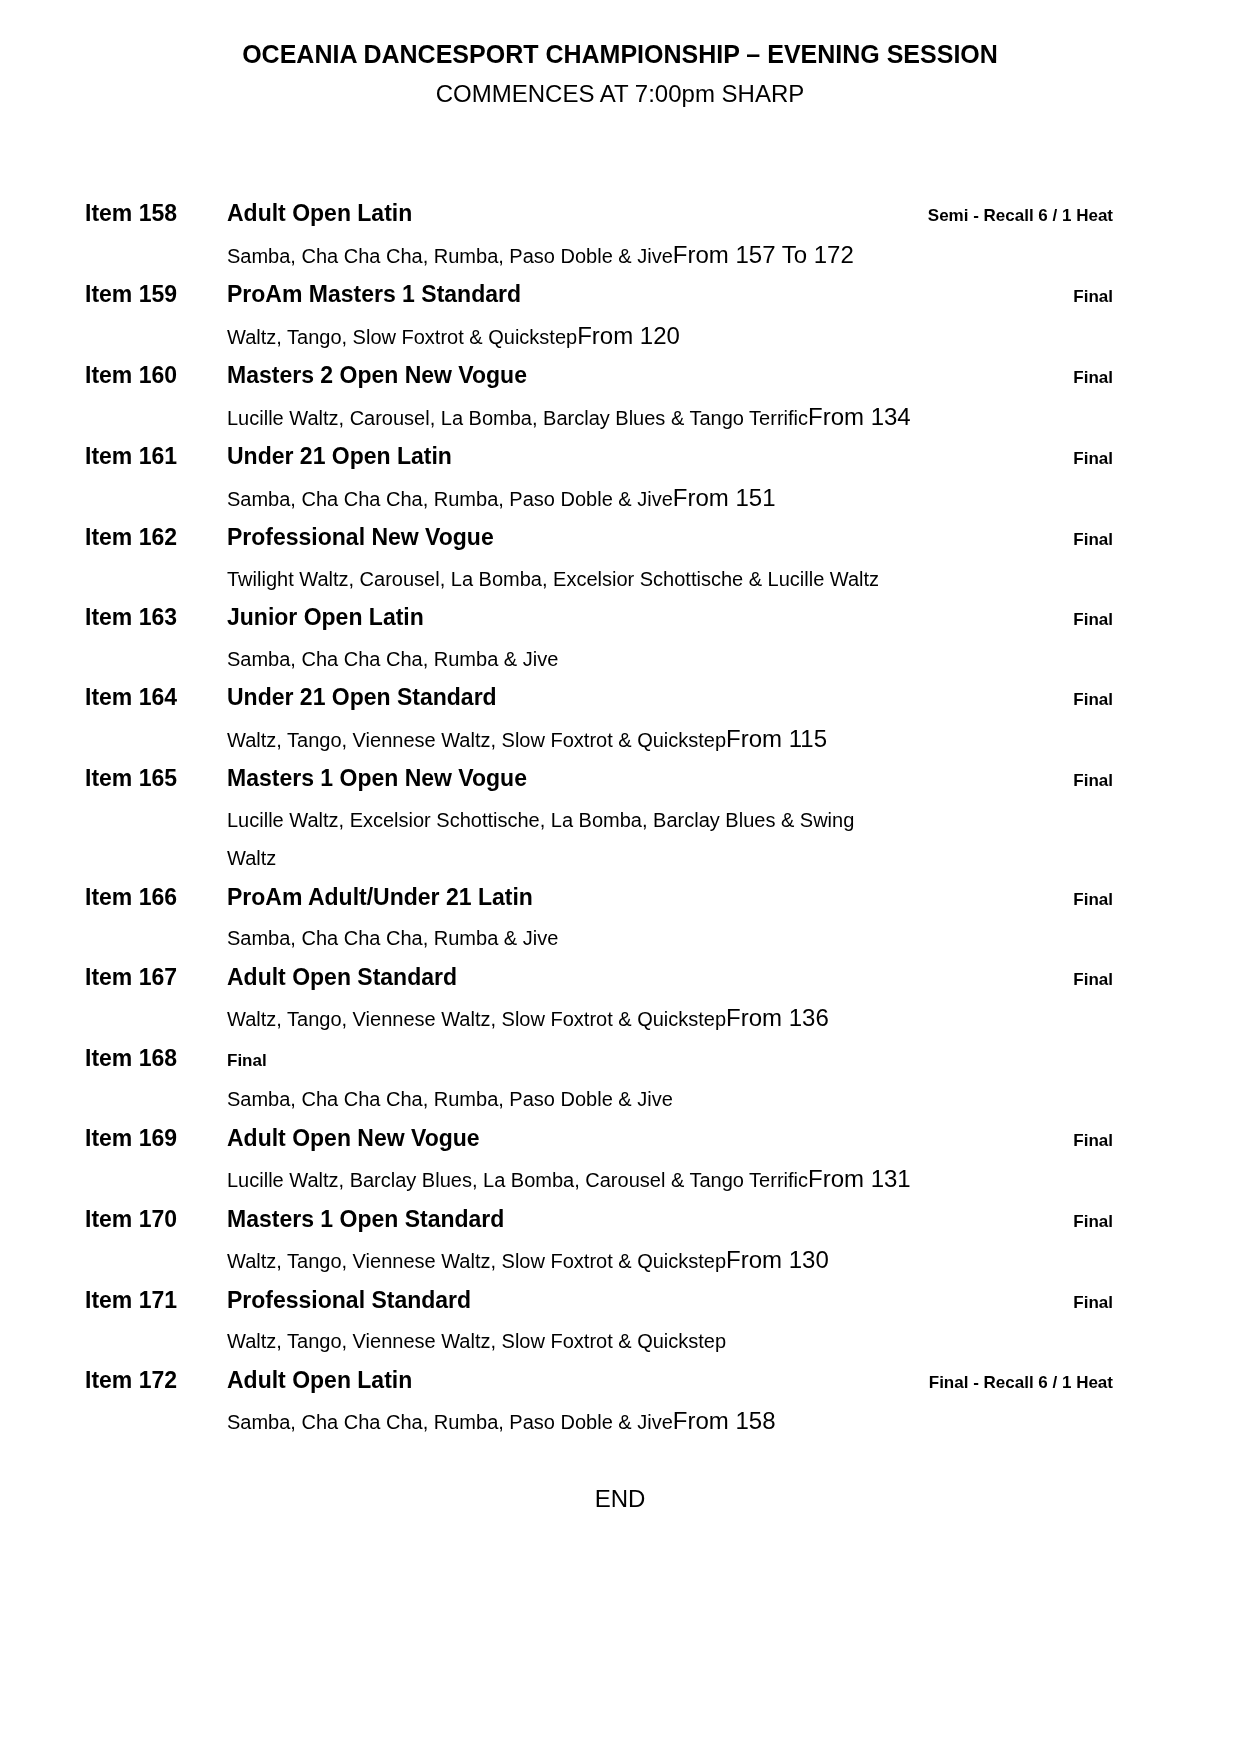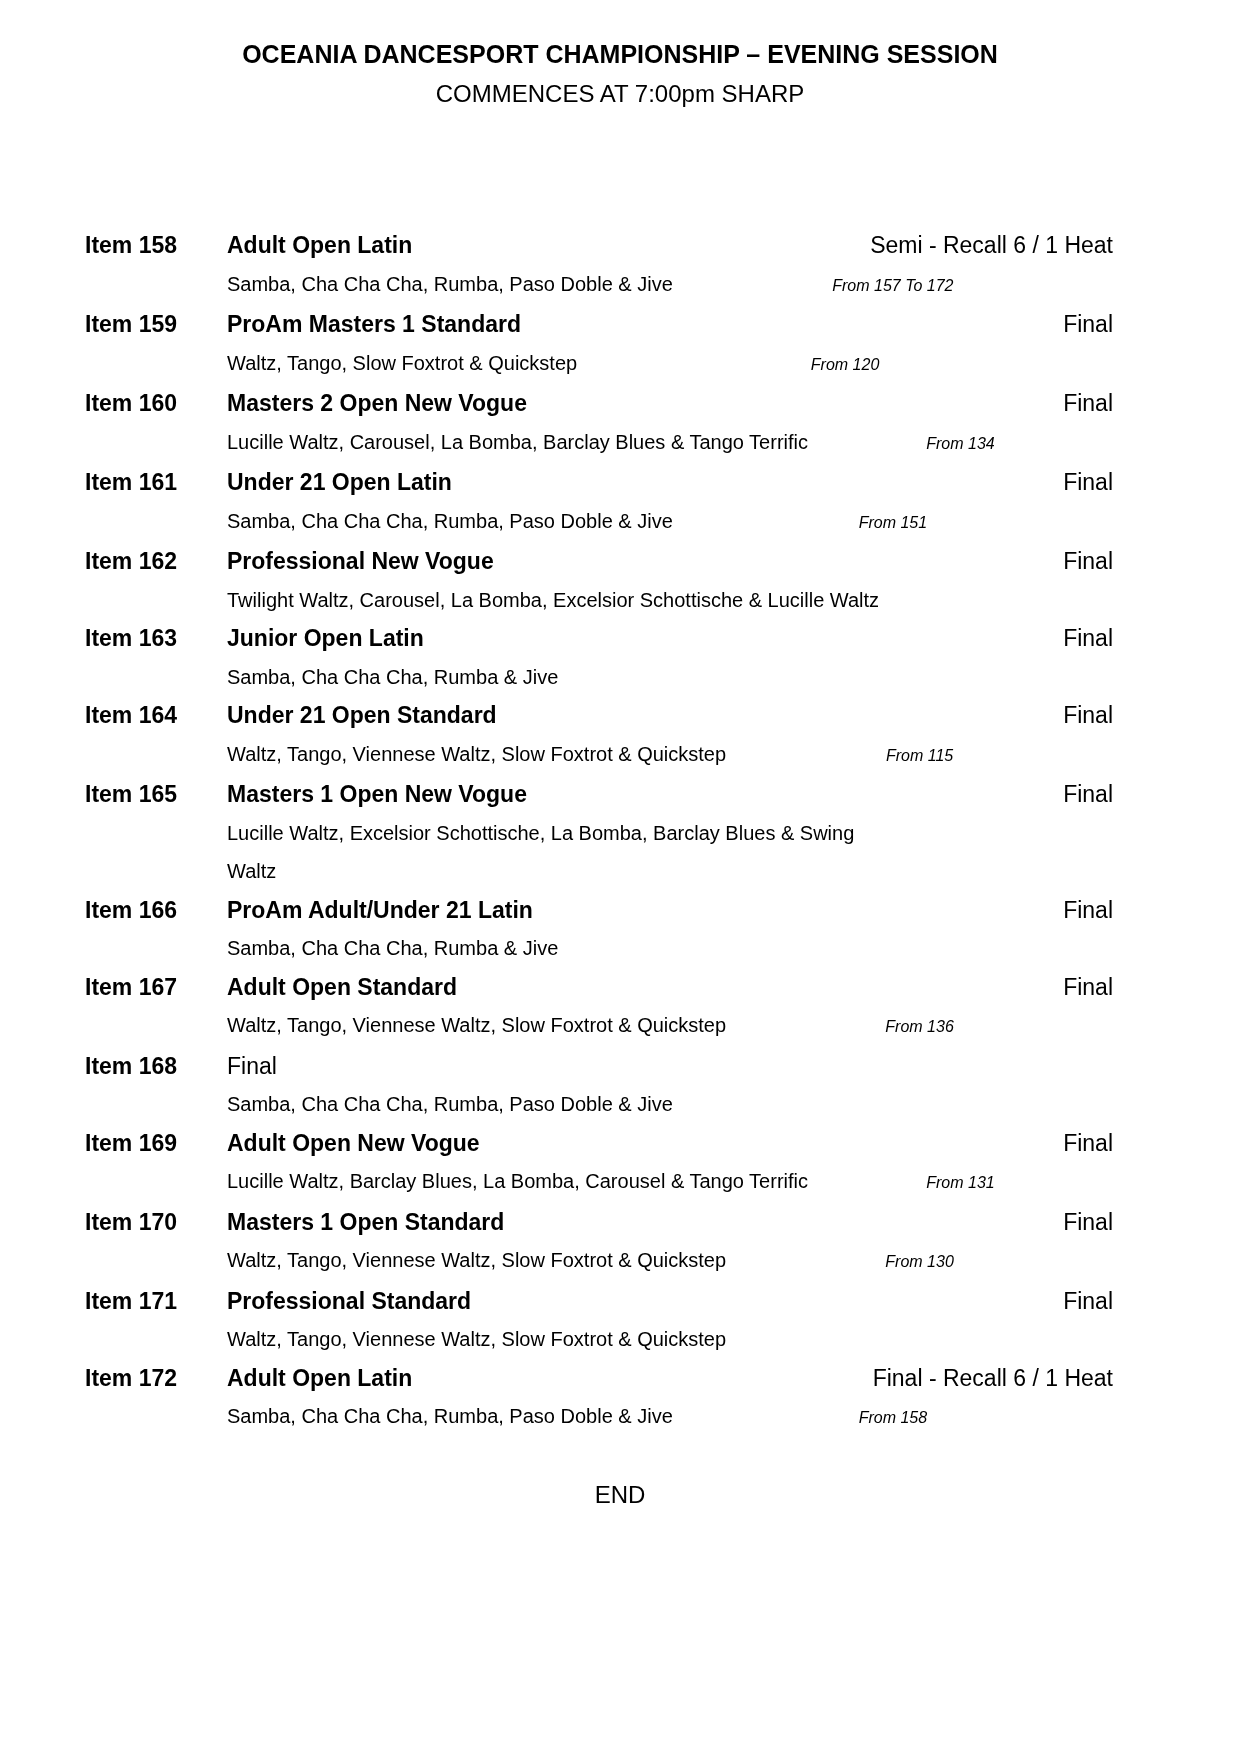--- a/index.html
+++ b/index.html
@@ -29,58 +29,57 @@
     font-weight: bold;
     line-height: 32px;
   }
   .subtitle {
     margin-top: 8px;
     font-size: 24px;
     font-weight: normal;
     line-height: 32px;
   }
   .items {
-    margin: 116px 127px 0 85px; 
+    margin: 84px 127px 0 85px; 
   }
   .row {
     display: flex;
     align-items: baseline;
     line-height: 38.5px;
   }
   .num {
     flex: 0 0 142px;
     font-size: 23px;
     font-weight: bold;
   }
   .name {
     flex: 1 1 auto;
     font-size: 23px;
     font-weight: bold;
   }
   .status {
     flex: 0 0 auto;
-    font-size: 23px;
-    font-weight: normal;
+    font-size: 17px;
+    font-weight: bold;
     white-space: nowrap;
     text-align: right;
   }
   .dances {
     flex: 0 1 auto;
     max-width: 656px;
     font-size: 20px;
     font-weight: normal;
   }
   .from {
     flex: 1 1 auto;
     min-width: 0;
-    font-size: 16px;
+    font-size: 24px;
     font-weight: normal;
-    text-align: center;
+    text-align: left;
     white-space: nowrap;
-    font-style: italic;
   }
   .end {
     margin-top: 38px;
     text-align: center;
     font-size: 24px;
     line-height: 38.5px;
   }
 </style>
 </head>
 <body>

